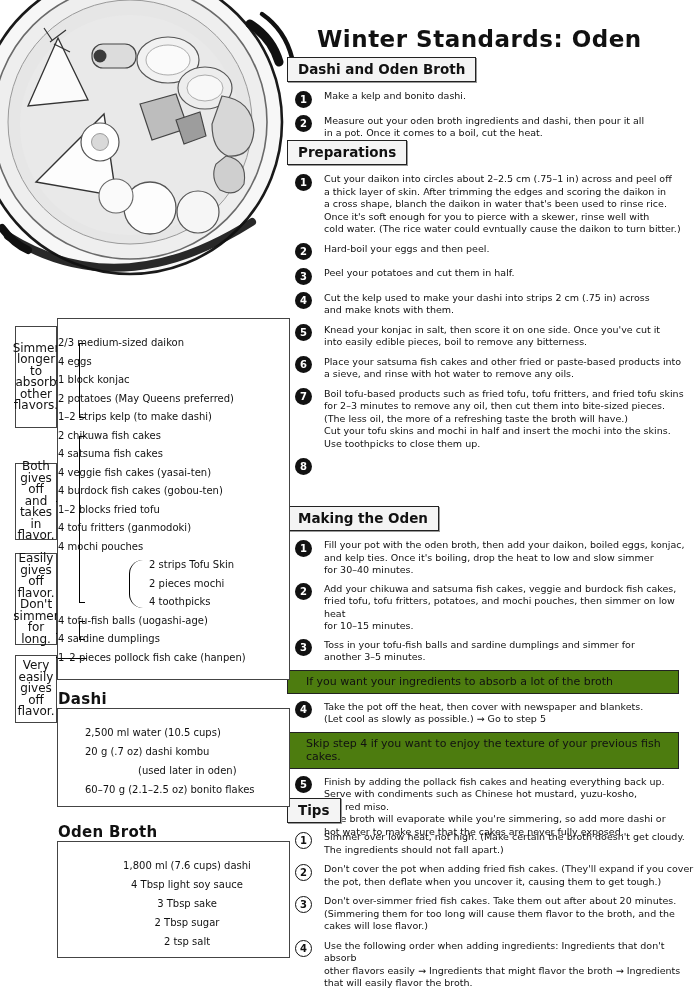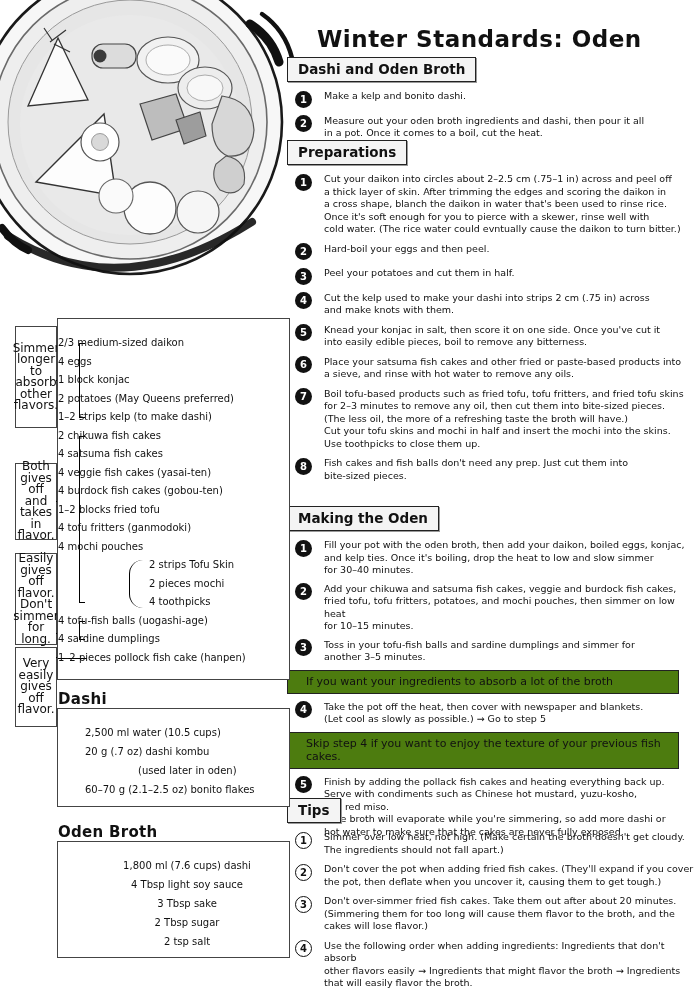--- a/index.html
+++ b/index.html
@@ -54,21 +54,21 @@
   .dash4 { position:absolute; left:0; top:339px; width:29px; border-top:1.3px solid #000; }
   .subparen { position:absolute; left:71px; top:241px; width:14px; height:48px;
     border-left:1.3px solid #000; border-radius:14px 0 0 14px; }
 
   .note { position:absolute; left:5px; width:42px; border:1.4px solid #444; background:#fff;
     font-size:12px; line-height:11.5px; text-align:center; display:flex; align-items:center;
     justify-content:center; padding:2px 1px; }
   .note1 { top:33px;  height:102px; }
   .note2 { top:170px; height:77px; }
   .note3 { top:260px; height:92px; }
-  .note4 { top:354px; height:80px; }
+  .note4 { top:362px; height:68px; }
   .conn { position:absolute; border-top:1.3px solid #000; }
   .c1 { left:46px; top:87px;  width:23px; }
   .c2 { left:46px; top:208px; width:23px; }
   .c3 { left:46px; top:340px; width:23px; }
   .c4 { left:46px; top:364px; width:31px; }
 
   .dashi-heading { left:48px; top:397px; }
   .dashi-box { left:47px; top:415px; width:233px; height:99px; }
   .plain-rows { position:absolute; left:0; top:14px; width:100%; }
   .plain-row { padding-left:27px; height:19px; line-height:19px; font-size:10px;
@@ -197,22 +197,20 @@
       <div class="step">
         <span class="num">7</span>
         <span class="step-text">Boil tofu-based products such as fried tofu, tofu fritters, and fried tofu skins
 for 2–3 minutes to remove any oil, then cut them into bite-sized pieces.
 (The less oil, the more of a refreshing taste the broth will have.)
 Cut your tofu skins and mochi in half and insert the mochi into the skins.
 Use toothpicks to close them up.</span>
       </div>
       <div class="step">
         <span class="num">8</span>
-        <span class="step-text">Fish cakes and fish balls don't need any prep. Just cut them into
-bite-sized pieces.</span>
       </div>
     </div>
 
     <div class="sec sec-making">
       <div class="hbox">Making the Oden</div>
       <div class="step">
         <span class="num">1</span>
         <span class="step-text">Fill your pot with the oden broth, then add your daikon, boiled eggs, konjac,
 and kelp ties. Once it's boiling, drop the heat to low and slow simmer
 for 30–40 minutes.</span>

